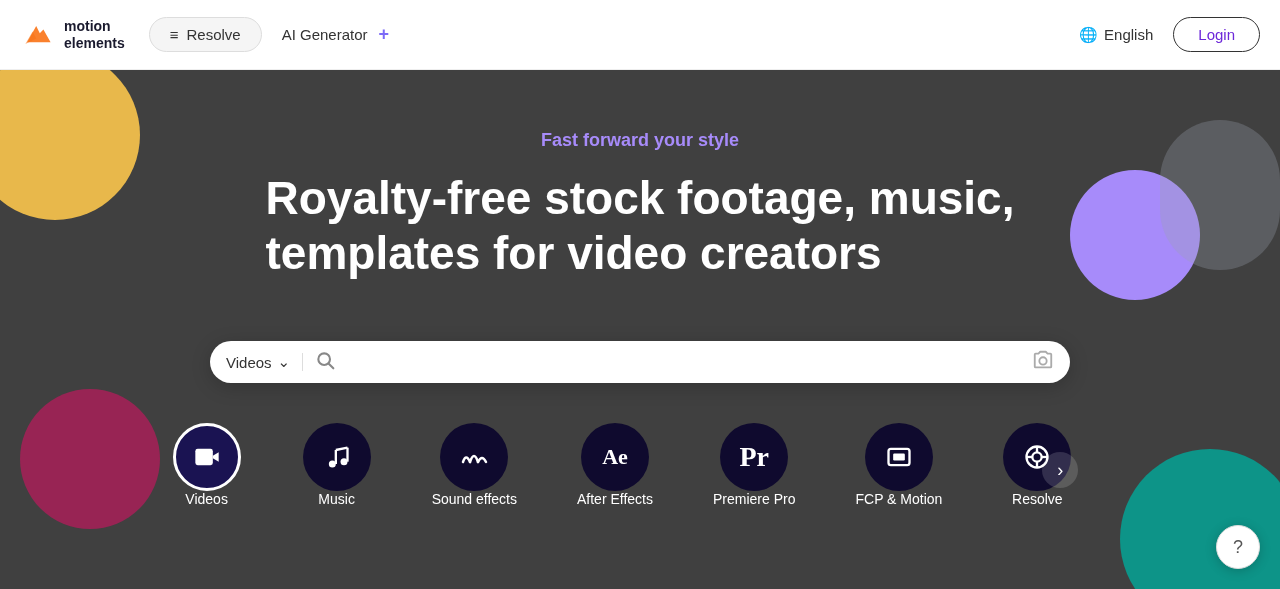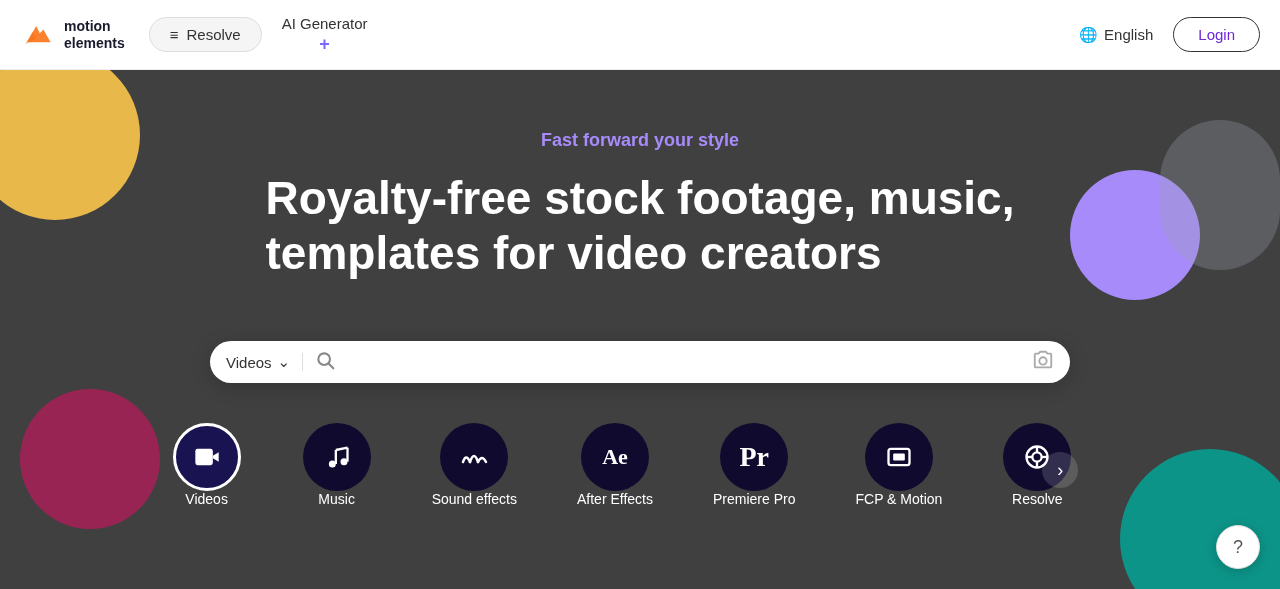--- a/index.html
+++ b/index.html
@@ -43,25 +43,24 @@
       border-radius: 24px;
       background: #f5f5f5;
       cursor: pointer;
       font-size: 15px;
       color: #333;
     }
     .nav-ai {
       margin-left: 20px;
       display: flex;
       align-items: center;
-      gap: 2px;
+      gap: 11px;
       font-size: 15px;
       color: #333;
       cursor: pointer;
-      flex-direction: column;
     }
     .ai-plus {
       color: #7c6af7;
       font-size: 18px;
       font-weight: bold;
     }
     .header-right {
       margin-left: auto;
       display: flex;
       align-items: center;

